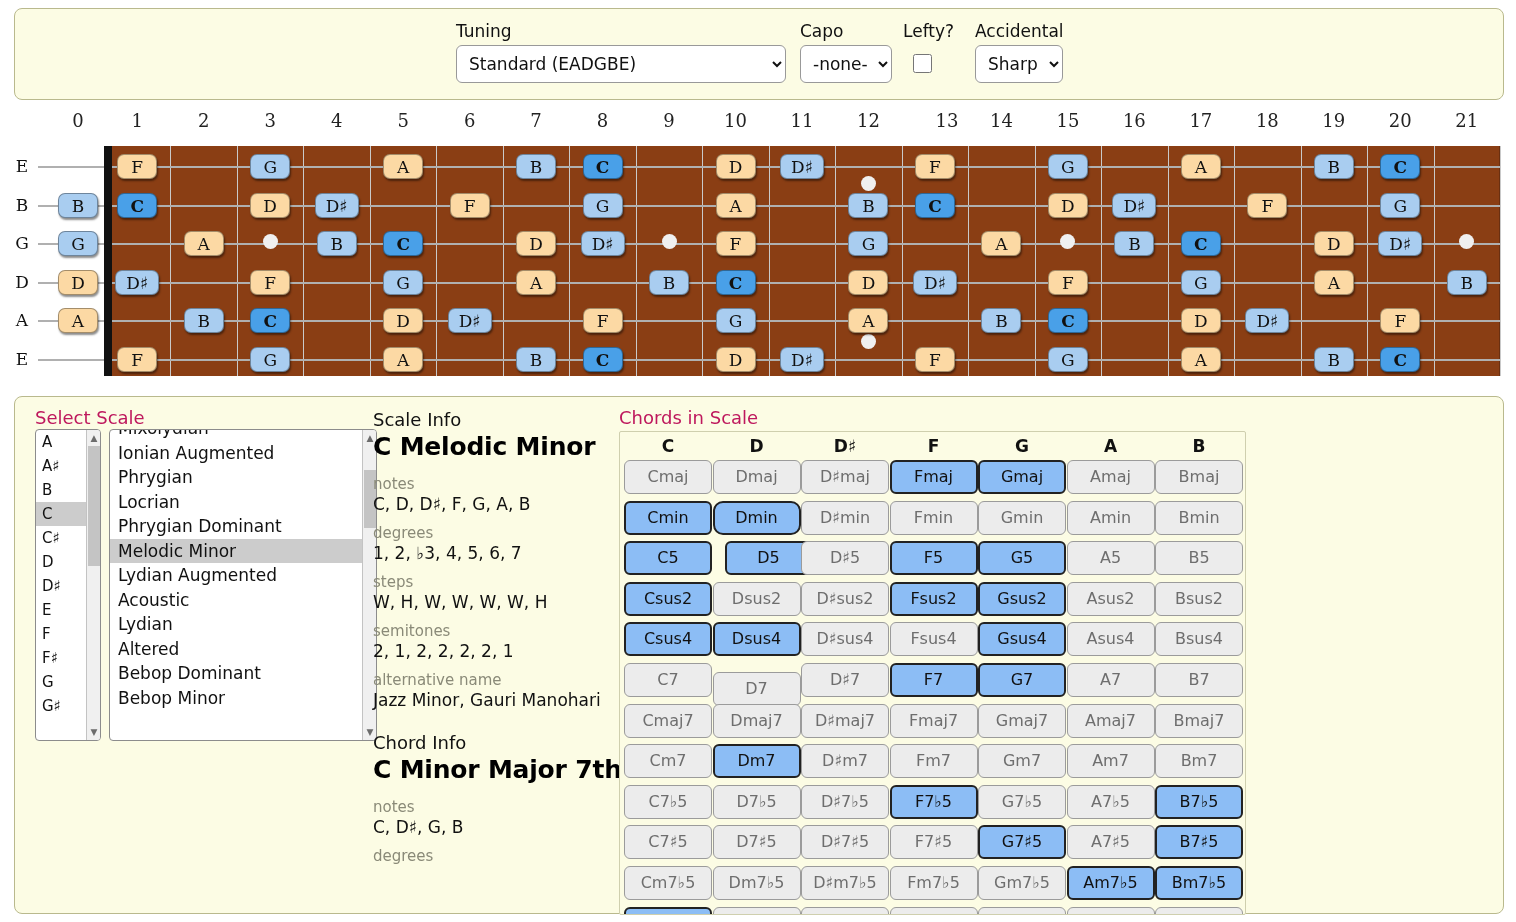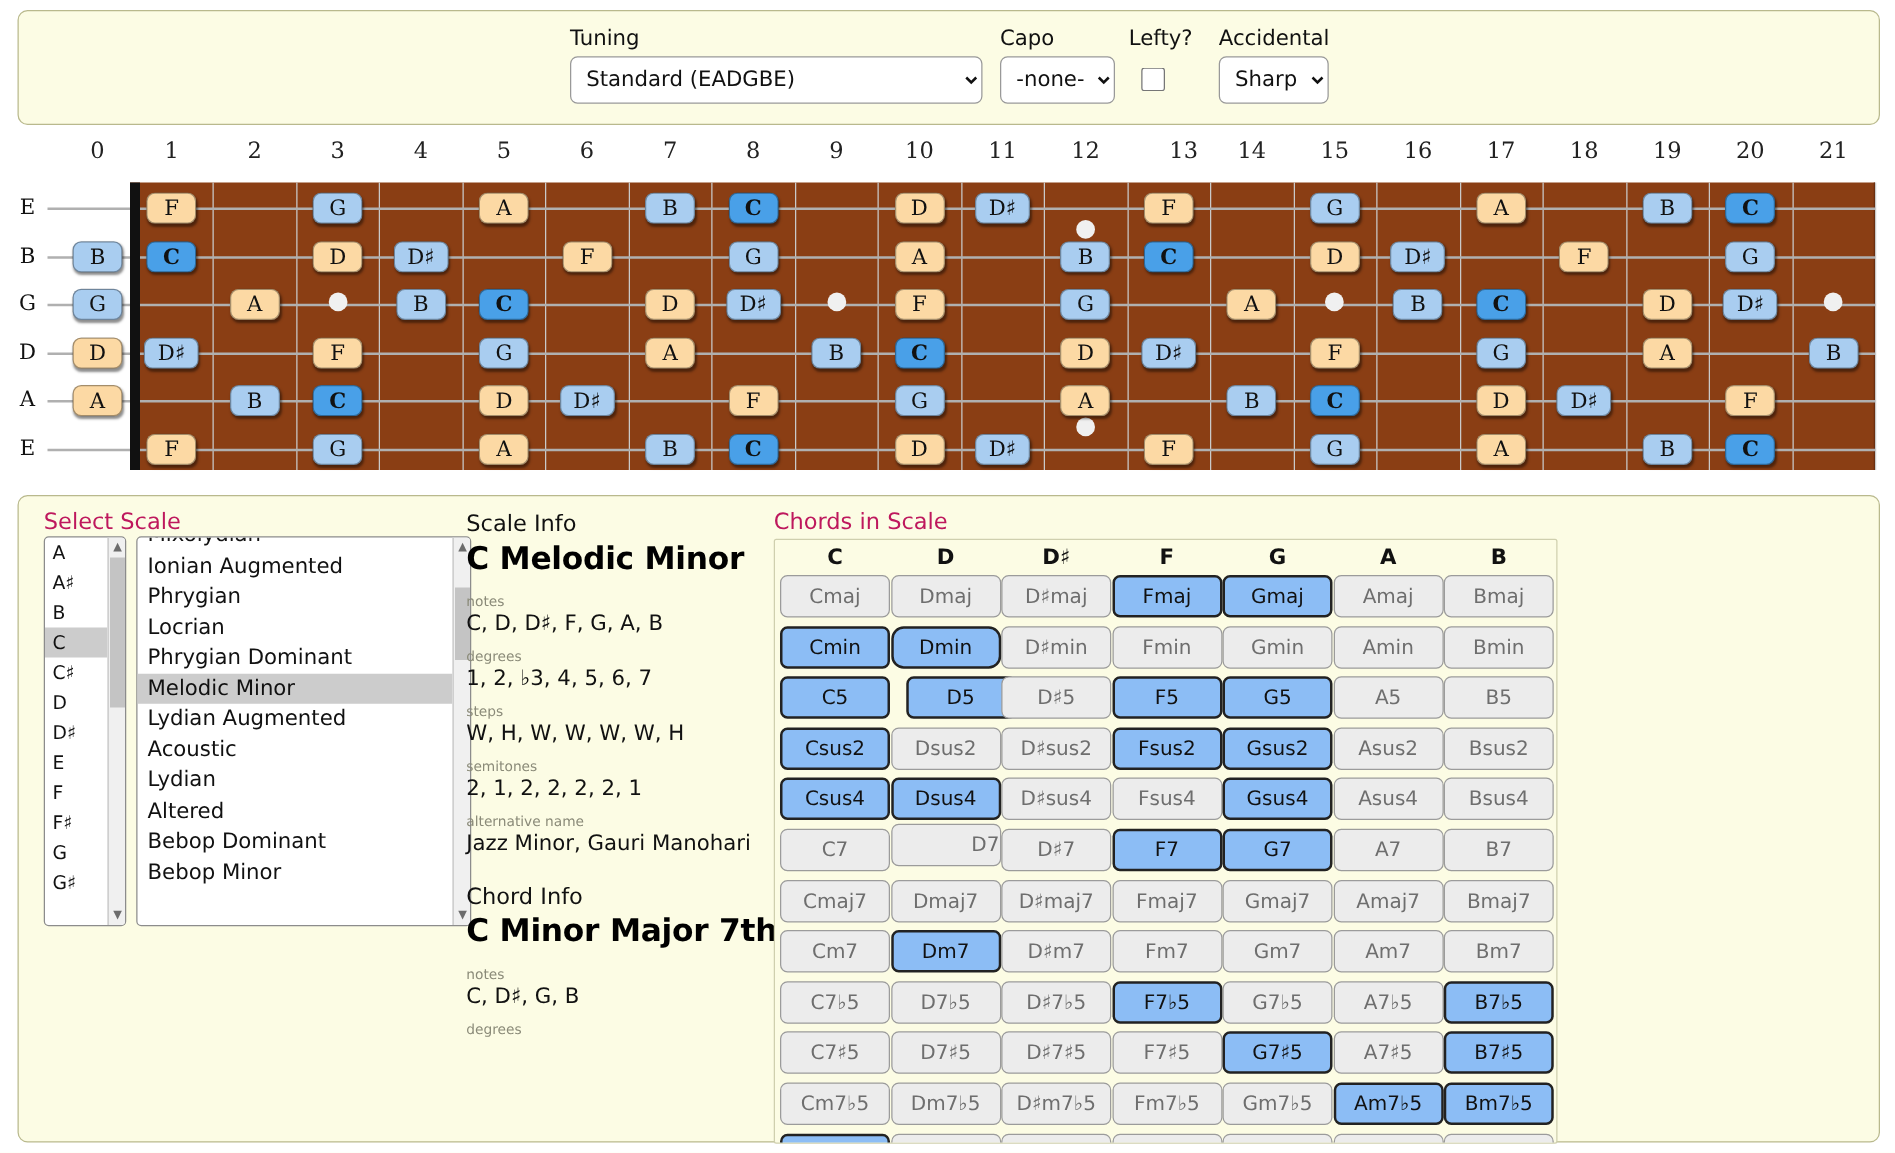--- a/index.html
+++ b/index.html
@@ -108,21 +108,21 @@
     font-size: 9px; text-align: center; line-height: 14px;
   }
   .lb-arrow.up { top: 1px; }
   .lb-arrow.dn { bottom: 1px; }
   .lb-thumb { position: absolute; left: 1px; width: 12px; background: #c4c4c4; }
 
   
   .info-col { position: absolute; left: 358px; top: 8px; width: 250px; }
   .info-head { font-size: 18px; color: #111; margin-top: 4px; }
   .info-big  { font-size: 25px; font-weight: bold; color: #000; margin: 2px 0 14px 0; letter-spacing: -0.2px;}
-  .info-key  { font-size: 11px; color: #8a8a78; margin-top: 10px; }
+  .info-key  { font-size: 15px; color: #8a8a78; margin-top: 10px; }
   .info-val  { font-size: 17px; color: #111; margin-top: 1px; }
 
   
   .chords-area { position: absolute; left: 604px; top: 8px; width: 630px; }
   .chord-box {
     position: absolute; left: 0; top: 26px; width: 627px; height: 484px;
     border: 1px solid #cfcfae; border-radius: 2px; background: #fcfce4;
     overflow: hidden;
   }
   .chord-col-head {
@@ -438,21 +438,21 @@
           <div class="chord-cell off" style="left: 446.5px; top: 149.8px;">Asus2</div>
           <div class="chord-cell off" style="left: 535px; top: 149.8px;">Bsus2</div>
           <div class="chord-cell on" style="left: 4px; top: 190.4px;">Csus4</div>
           <div class="chord-cell on" style="left: 92.5px; top: 190.4px;">Dsus4</div>
           <div class="chord-cell off" style="left: 181px; top: 190.4px;">D♯sus4</div>
           <div class="chord-cell off" style="left: 269.5px; top: 190.4px;">Fsus4</div>
           <div class="chord-cell on" style="left: 358px; top: 190.4px;">Gsus4</div>
           <div class="chord-cell off" style="left: 446.5px; top: 190.4px;">Asus4</div>
           <div class="chord-cell off" style="left: 535px; top: 190.4px;">Bsus4</div>
           <div class="chord-cell off" style="left: 4px; top: 231px;">C7</div>
-          <div class="chord-cell off" style="left: 92.5px; top: 227px; text-align: right;">D7</div>
+          <div class="chord-cell off" style="left: 92.5px; top: 240px;">D7</div>
           <div class="chord-cell off" style="left: 181px; top: 231px;">D♯7</div>
           <div class="chord-cell on" style="left: 269.5px; top: 231px;">F7</div>
           <div class="chord-cell on" style="left: 358px; top: 231px;">G7</div>
           <div class="chord-cell off" style="left: 446.5px; top: 231px;">A7</div>
           <div class="chord-cell off" style="left: 535px; top: 231px;">B7</div>
           <div class="chord-cell off" style="left: 4px; top: 271.6px;">Cmaj7</div>
           <div class="chord-cell off" style="left: 92.5px; top: 271.6px;">Dmaj7</div>
           <div class="chord-cell off" style="left: 181px; top: 271.6px;">D♯maj7</div>
           <div class="chord-cell off" style="left: 269.5px; top: 271.6px;">Fmaj7</div>
           <div class="chord-cell off" style="left: 358px; top: 271.6px;">Gmaj7</div>

